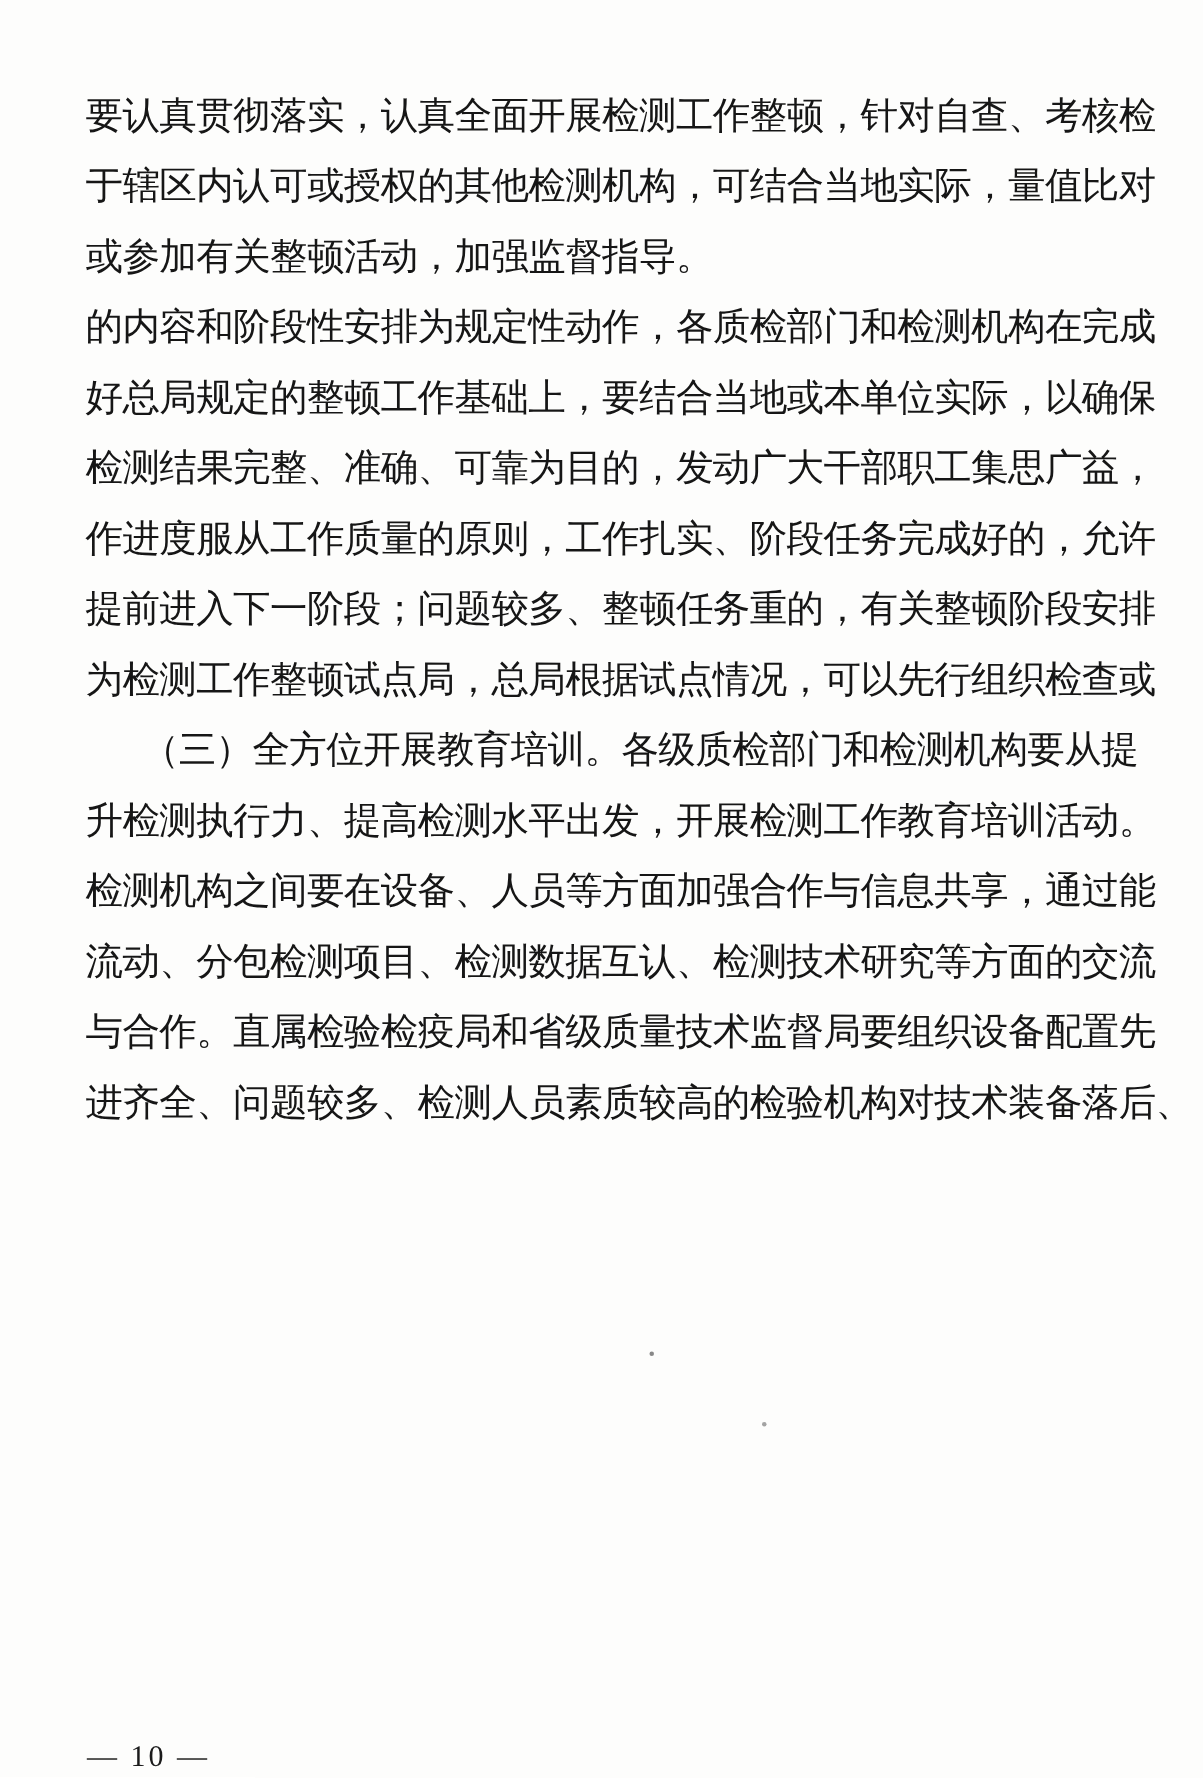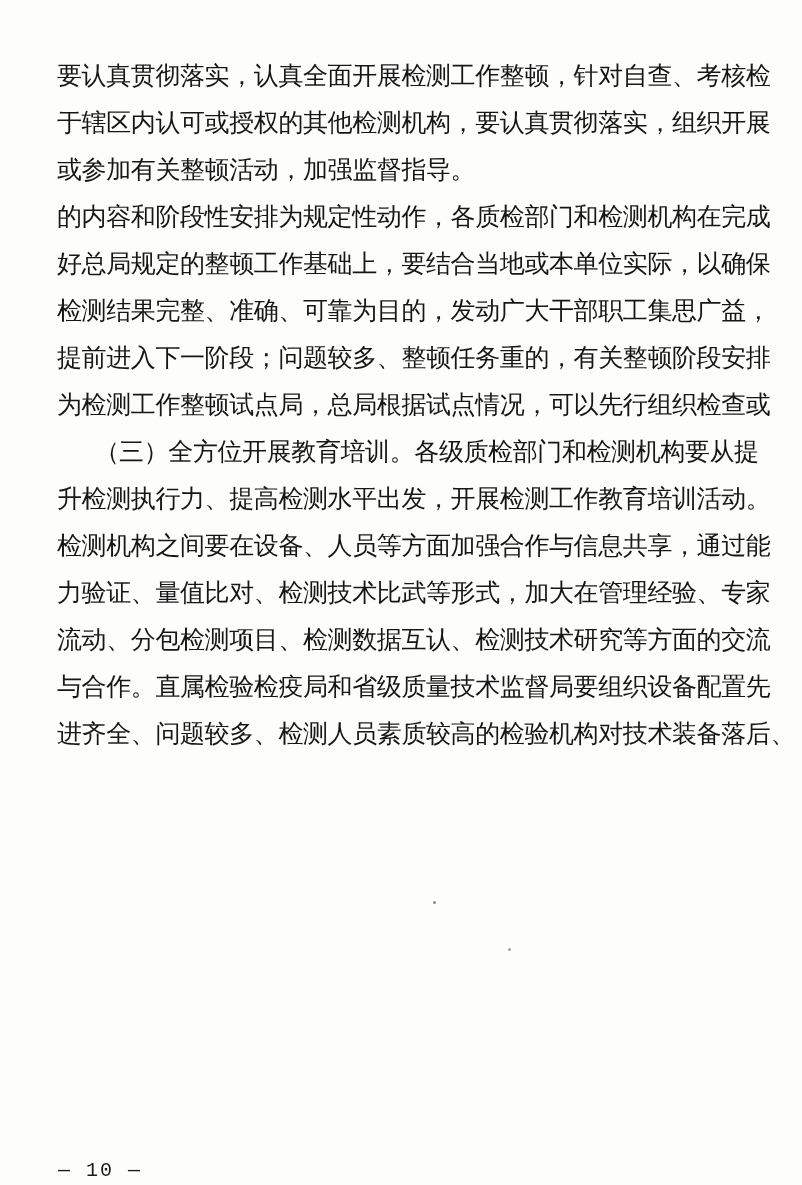--- a/index.html
+++ b/index.html
@@ -6,21 +6,21 @@
     margin: 0;
     padding: 0;
     background: #ffffff;
   }
   .sheet {
     position: relative;
     width: 802px;
     height: 1185px;
     background: #fdfdfc;
     overflow: hidden;
-    font-family: Liberation Mono, monospace;
+    font-family: Liberation Serif, serif;
     color: #161616;
   }
   .text-block {
     position: absolute;
     left: 57px;
     top: 54px;
     width: 716px;
   }
   .paragraph {
     margin: 0;
@@ -56,35 +56,35 @@
   .speck-1 { left: 433px; top: 901px; width: 3px; height: 3px; opacity: .65; }
   .speck-2 { left: 508px; top: 948px; width: 3px; height: 3px; opacity: .5; }
 </style>
 </head>
 <body>
 
 <div class="sheet">
   <main class="text-block" id="body-block">
       <div class="paragraph">
         <div class="line">要认真贯彻落实，认真全面开展检测工作整顿，针对自查、考核检</div>
-        <div class="line">于辖区内认可或授权的其他检测机构，要认真贯彻落实，组织开展</div>
+        <div class="line">于辖区内认可或授权的其他检测机构，可结合当地实际，量值比对</div>
         <div class="line">或参加有关整顿活动，加强监督指导。</div>
       </div>
       <div class="paragraph">
         <div class="line">的内容和阶段性安排为规定性动作，各质检部门和检测机构在完成</div>
         <div class="line">好总局规定的整顿工作基础上，要结合当地或本单位实际，以确保</div>
         <div class="line">检测结果完整、准确、可靠为目的，发动广大干部职工集思广益，</div>
+        <div class="line">作进度服从工作质量的原则，工作扎实、阶段任务完成好的，允许</div>
         <div class="line">提前进入下一阶段；问题较多、整顿任务重的，有关整顿阶段安排</div>
         <div class="line">为检测工作整顿试点局，总局根据试点情况，可以先行组织检查或</div>
       </div>
       <div class="paragraph">
         <div class="line indent">（三）全方位开展教育培训。各级质检部门和检测机构要从提</div>
         <div class="line">升检测执行力、提高检测水平出发，开展检测工作教育培训活动。</div>
         <div class="line">检测机构之间要在设备、人员等方面加强合作与信息共享，通过能</div>
-        <div class="line">力验证、量值比对、检测技术比武等形式，加大在管理经验、专家</div>
         <div class="line">流动、分包检测项目、检测数据互认、检测技术研究等方面的交流</div>
         <div class="line">与合作。直属检验检疫局和省级质量技术监督局要组织设备配置先</div>
         <div class="line">进齐全、问题较多、检测人员素质较高的检验机构对技术装备落后、</div>
       </div>
     </main>
   <footer class="page-footer">— 10 —</footer>
   <span class="speck speck-1"></span>
   <span class="speck speck-2"></span>
 </div>
 

